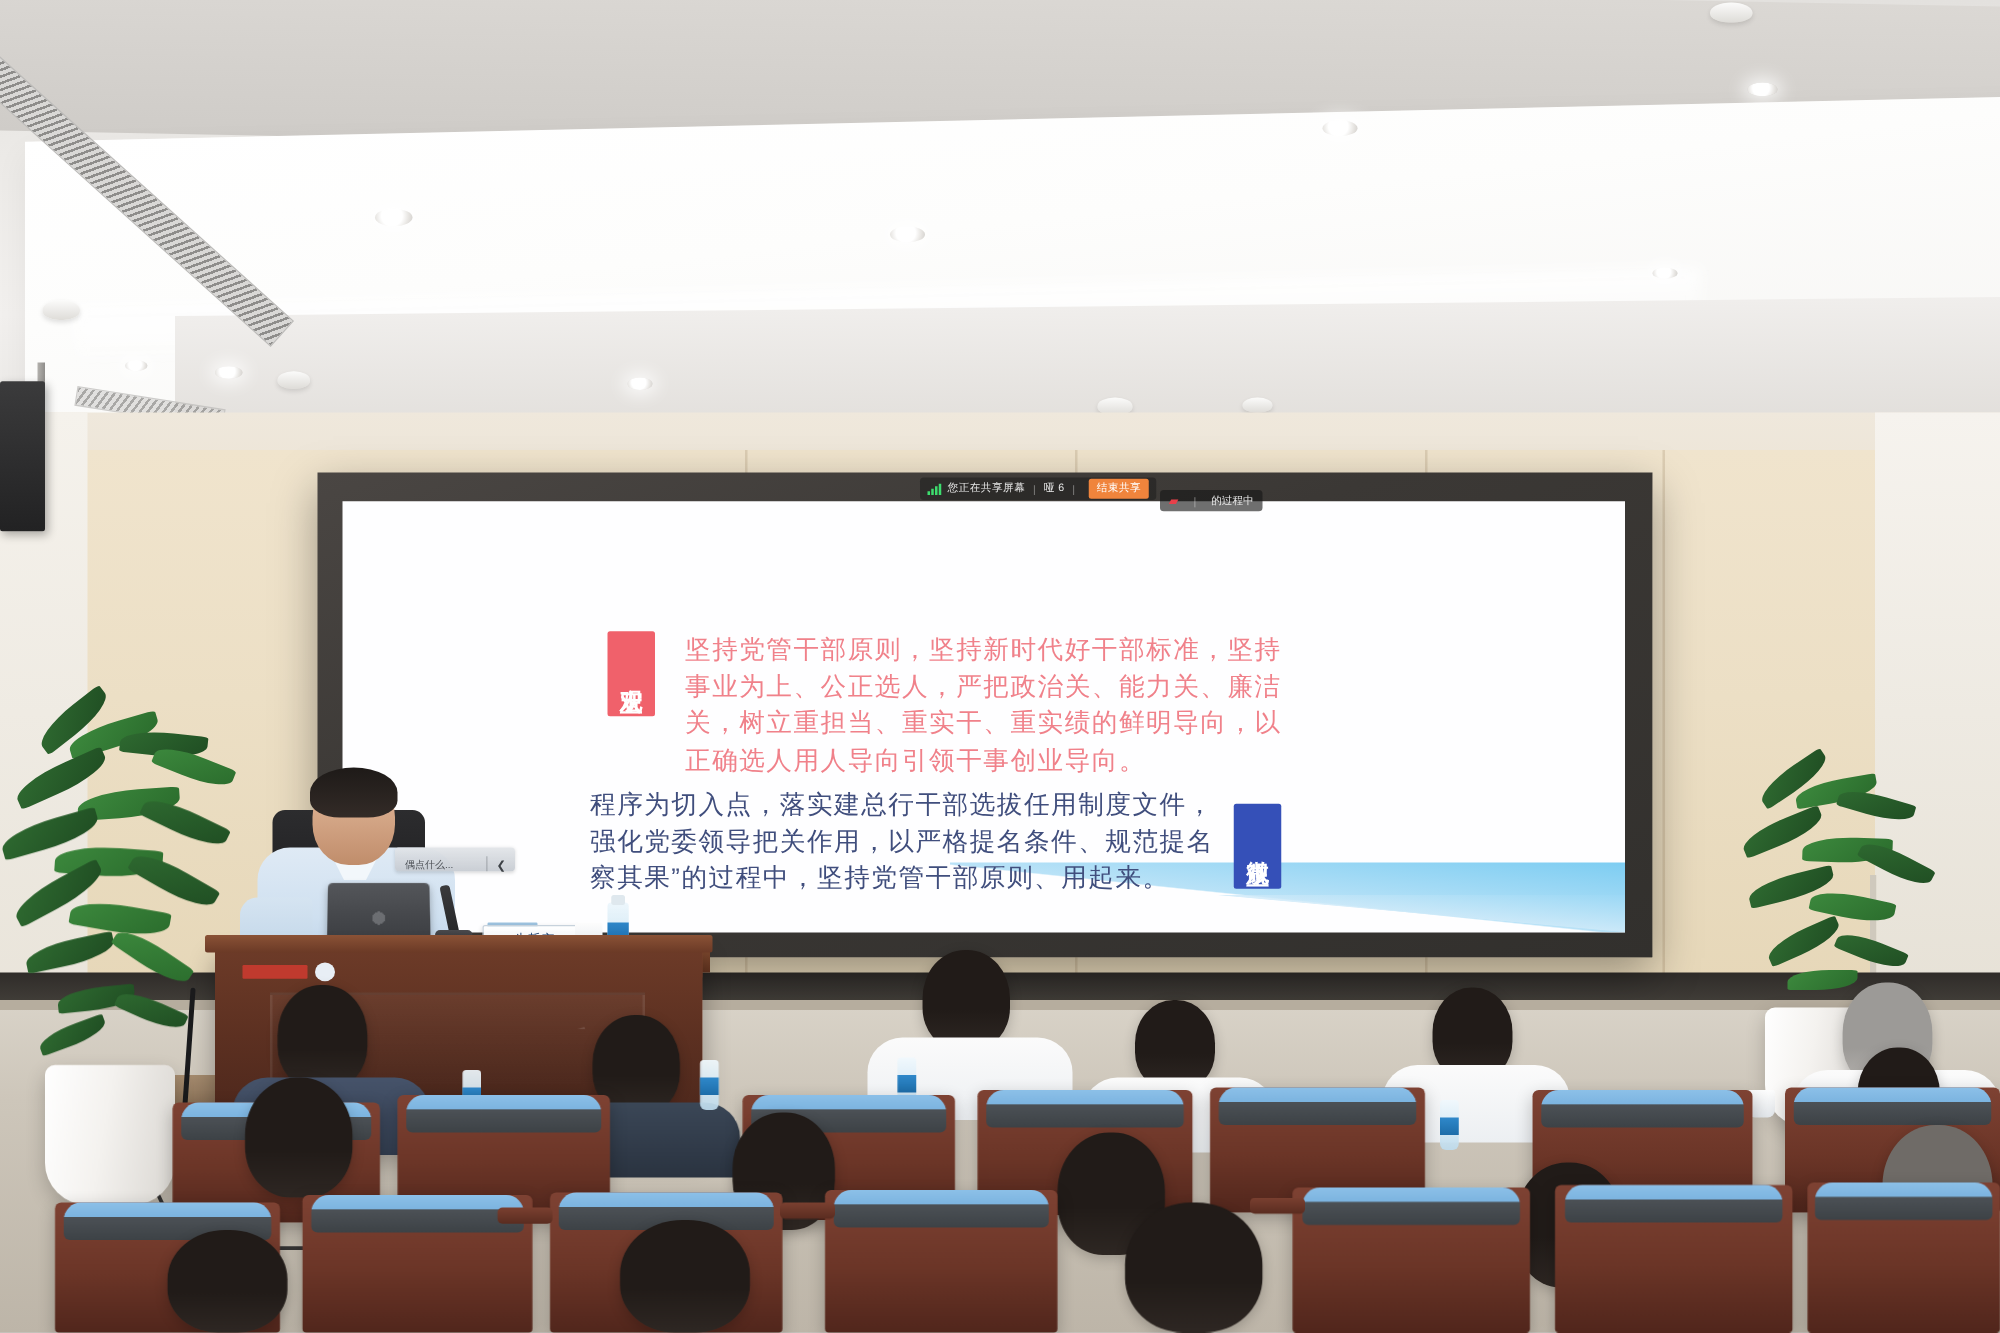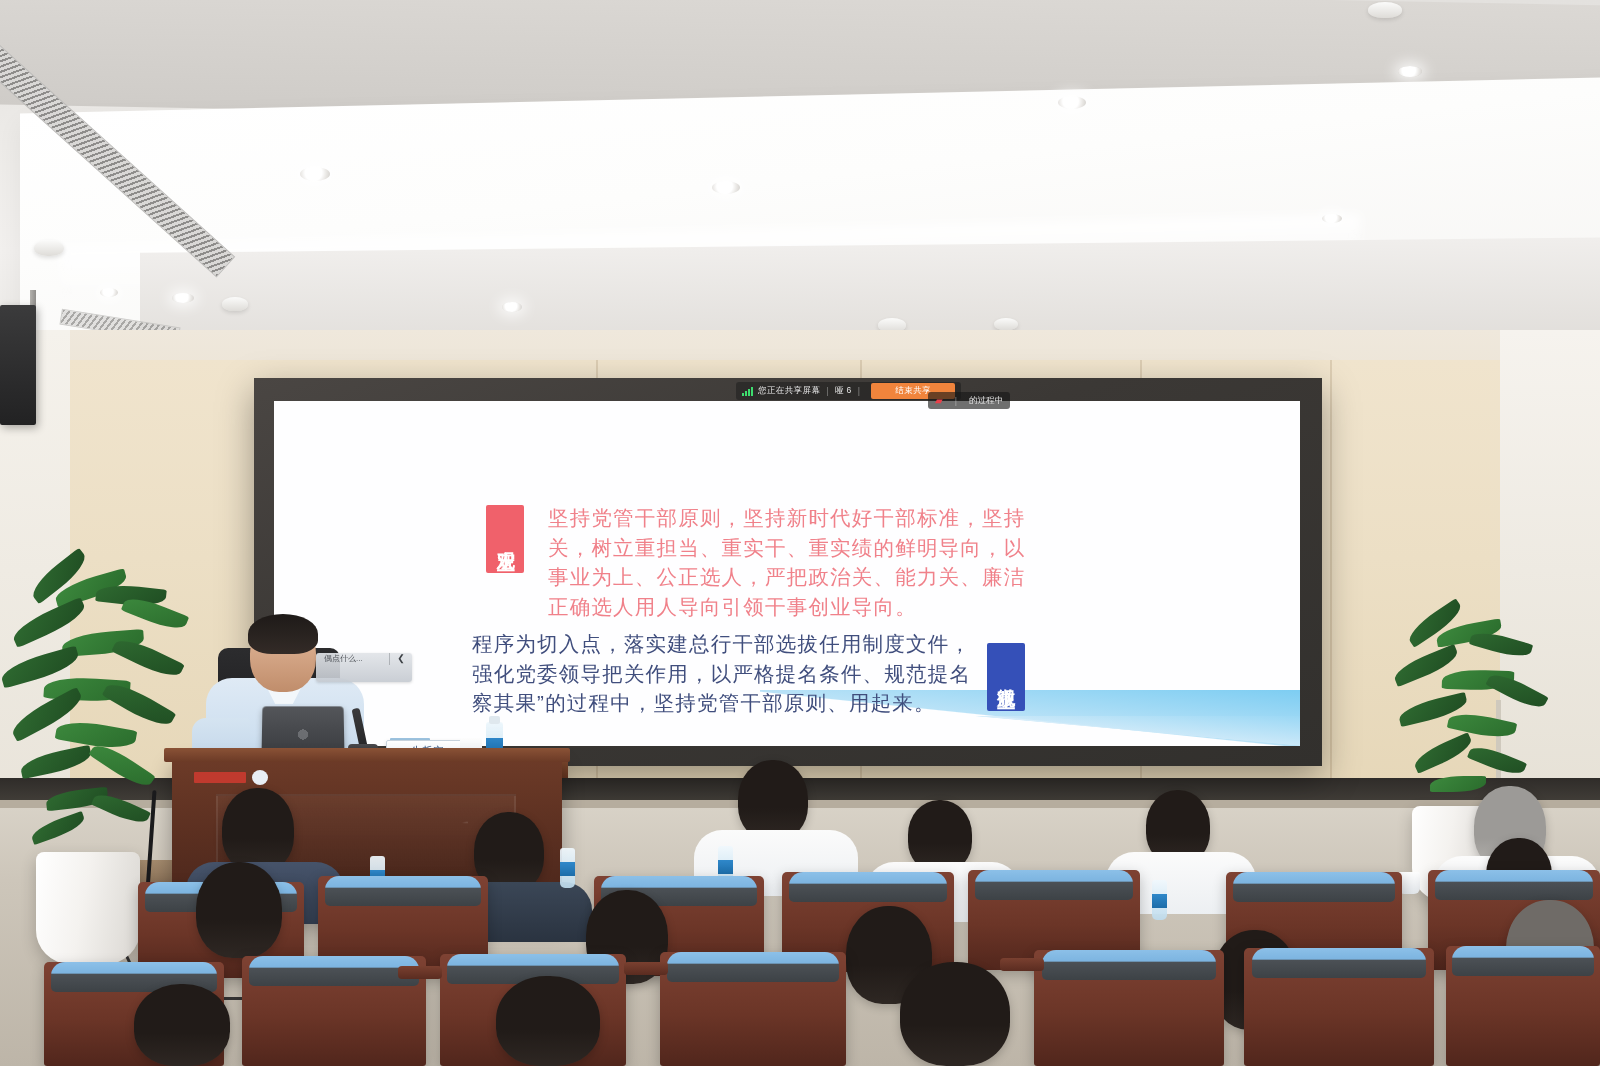--- a/index.html
+++ b/index.html
@@ -133,21 +133,21 @@
   .slide-kicker{
     font-size:17px; color:#a8c4d8; letter-spacing:3px; line-height:1;
     margin-top:3px; font-weight:400;
   }
   .slide-title{
     font-size:33px; color:#3e3e40; letter-spacing:5px; margin-top:9px; font-weight:400;
   }
 
   
   .block{ position:absolute; display:flex; align-items:flex-start; }
-  .block-macro{ left:212px; top:104px; width:700px;font-family:Liberation Mono, monospace; }
+  .block-macro{ left:212px; top:104px; width:700px; }
   .block-micro{ left:198px; top:228px; width:720px; }
 
   .badge{
     width:38px; padding:7px 0 8px; border-radius:2px;
     color:#fff; font-size:18px; line-height:1.12; letter-spacing:1px;
     writing-mode:vertical-rl; text-orientation:upright;
     text-align:center; display:flex; align-items:center; justify-content:center;
     font-weight:700; height:68px; box-sizing:border-box;
   }
   .badge-red{ background:#f0616b; }
@@ -168,21 +168,21 @@
   }
   .sig-bars{ display:inline-flex; align-items:flex-end; gap:1px; height:9px; margin-right:5px;}
   .sig-bars i{ width:2px; background:#3ddc6e; display:block; }
   .sig-bars i:nth-child(1){height:3px}
   .sig-bars i:nth-child(2){height:5px}
   .sig-bars i:nth-child(3){height:7px}
   .sig-bars i:nth-child(4){height:9px}
   .share-div{ opacity:.45; margin:0 6px; }
   .share-stop{
     background:#f0843c; color:#fff; border-radius:2px;
-    padding:2px 24px; font-size:8.5px; margin-left:5px;
+    padding:2px 6px; font-size:8.5px; margin-left:5px;
   }
   .speak-bar{
     position:absolute; left:674px; top:14px; height:17px;
     display:flex; align-items:center; gap:6px;
     background:rgba(22,22,22,.62); border-radius:3px; padding:0 7px;
     font-size:8.5px; color:#e8e8e8; white-space:nowrap;
   }
   .speak-ico{ color:#e8404a; font-size:10px; }
 
   
@@ -320,23 +320,23 @@
     border-left:3px solid #1d1d1f; border-bottom:3px solid #1d1d1f;
     border-radius:0 0 0 70px; opacity:.85;
   }
   .cable2{
     position:absolute; left:148px; top:790px; width:4px; height:130px;
     background:#1a1a1c; border-radius:2px; transform:rotate(4deg);
   }
 
   
   .bubble{
-    position:absolute; left:316px; top:653px; width:96px; height:29px;
+    position:absolute; left:316px; top:678px; width:96px; height:19px;
     background:linear-gradient(180deg,rgba(225,228,232,.92),rgba(196,201,208,.9));
-    border-radius:3px; display:flex; align-items:flex-start;
+    border-radius:3px; display:flex; align-items:flex-end;
     box-shadow:0 1px 3px rgba(0,0,0,.15);
   }
   .bubble-txt{ font-size:8px; color:#4b4f55; padding-left:8px; flex:1; white-space:nowrap;}
   .bubble-sep{ width:1px; height:12px; background:rgba(90,95,100,.35); }
   .bubble-ico{ width:22px; text-align:center; font-size:9px; color:#3d4146; }
 
   
   .floor{
     position:absolute; left:0; top:800px; width:1600px; height:266px;
     background:linear-gradient(180deg,#d9d3c8 0%,#cdc6ba 30%,#bdb5a8 100%);
@@ -458,22 +458,22 @@
     <div class="screen-inner">
 
       <div class="slide-wave"></div>
       <div class="slide-wave2"></div>
 
 
       <div class="block block-macro">
         <div class="badge badge-red">宏观上</div>
         <div class="para para-red">
           <div>坚持党管干部原则，坚持新时代好干部标准，坚持</div>
+          <div>事业为上、公正选人，严把政治关、能力关、廉洁</div>
           <div>关，树立重担当、重实干、重实绩的鲜明导向，以</div>
-          <div>事业为上、公正选人，严把政治关、能力关、廉洁</div>
           <div>正确选人用人导向引领干事创业导向。</div>
         </div>
       </div>
 
       <div class="block block-micro">
         <div class="para para-blue">
           <div>程序为切入点，落实建总行干部选拔任用制度文件，</div>
           <div>强化党委领导把关作用，以严格提名条件、规范提名</div>
           <div>察其果”的过程中，坚持党管干部原则、用起来。</div>
         </div>

